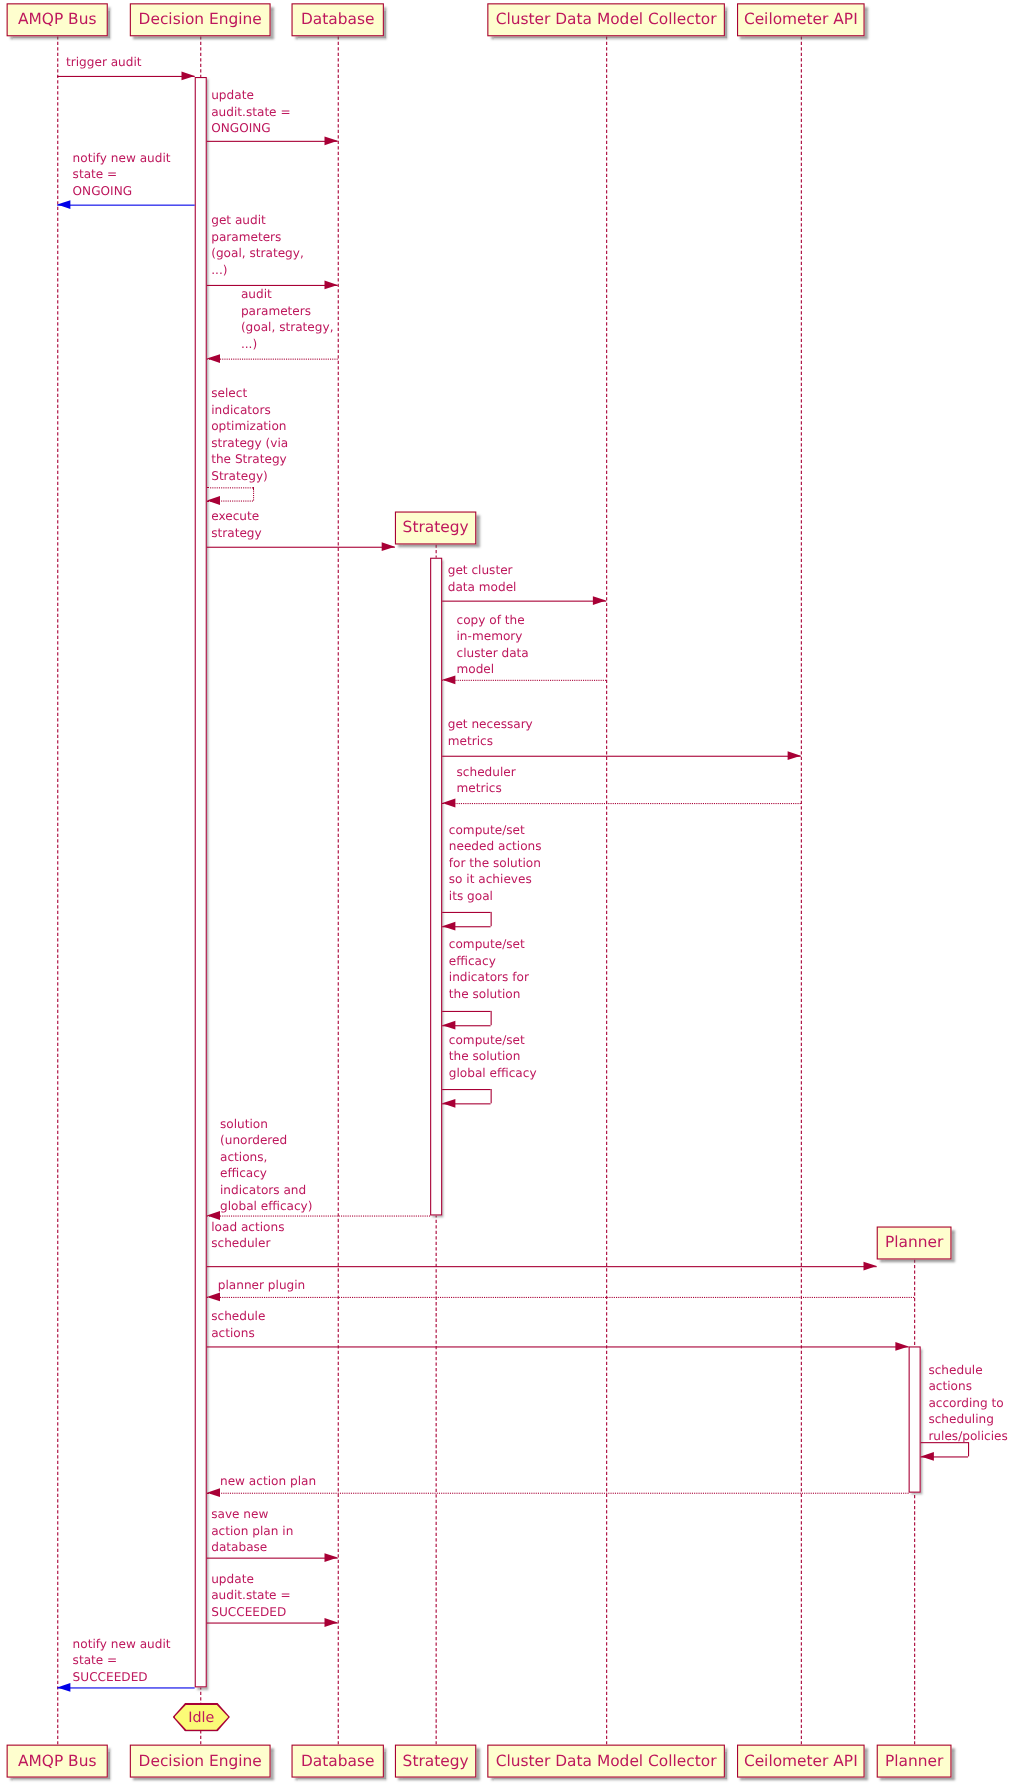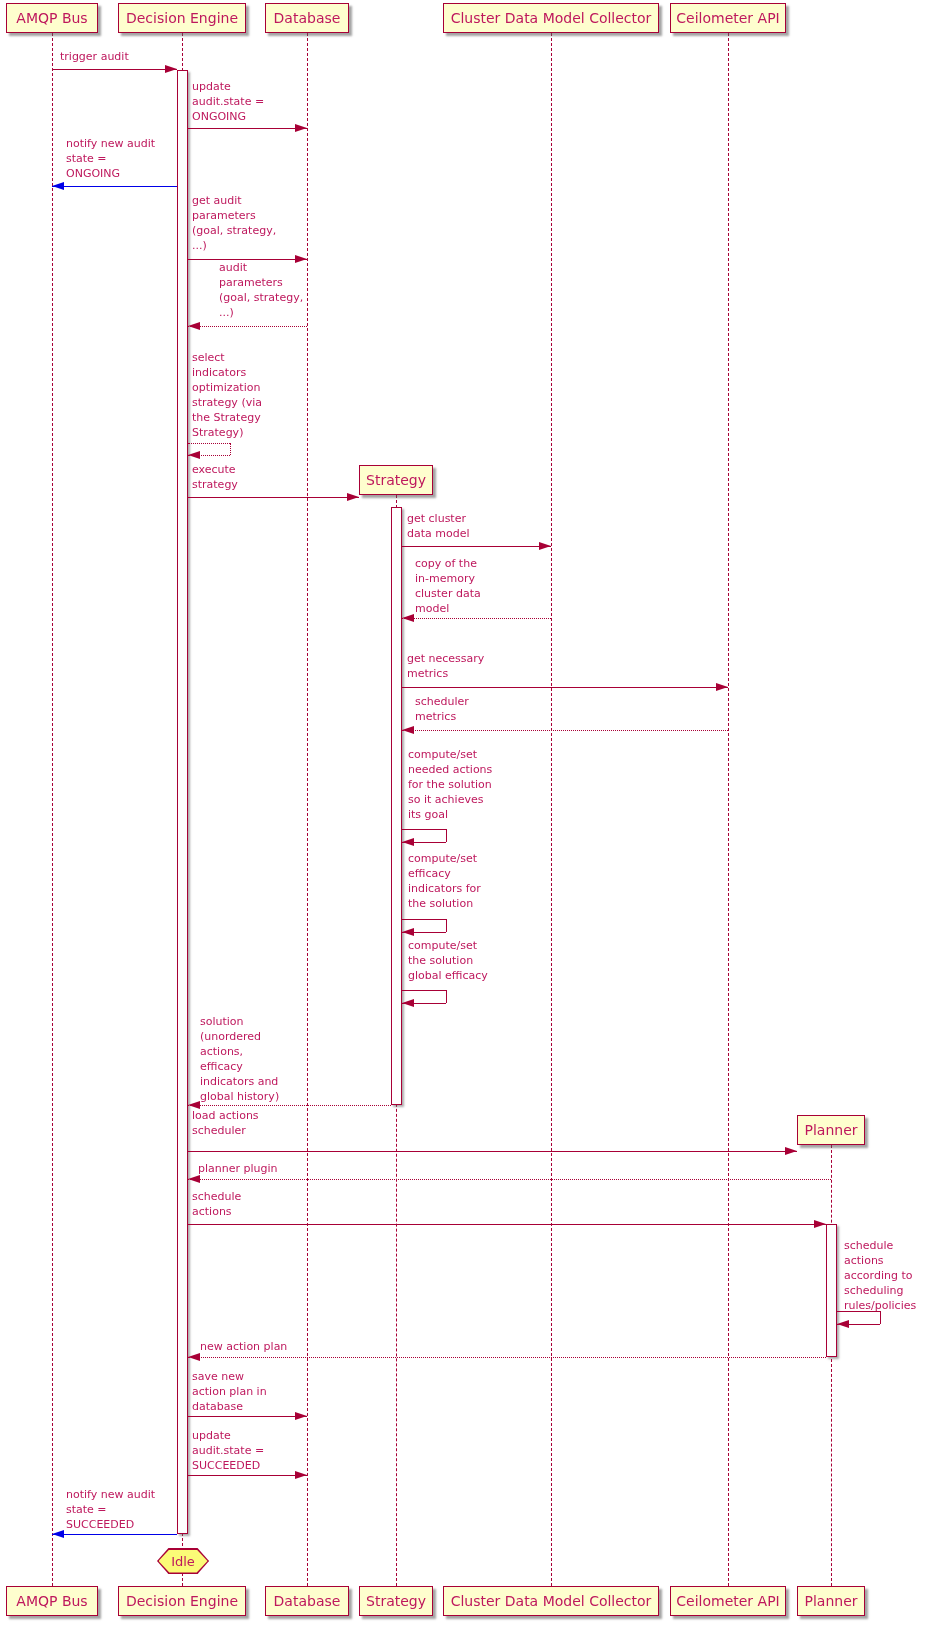--- a/index.html
+++ b/index.html
@@ -206,21 +206,21 @@
       <div>global efficacy</div>
     </div>
     <div class="msg-line dotted" style="left: 188px; top: 1105px; width: 203px;"></div>
     <div class="ah l" style="left: 188px; top: 1100.5px;"></div>
     <div class="msg-text" style="left: 200px; top: 1014px;">
       <div>solution</div>
       <div>(unordered</div>
       <div>actions,</div>
       <div>efficacy</div>
       <div>indicators and</div>
-      <div>global history)</div>
+      <div>global efficacy)</div>
     </div>
     <div class="msg-line" style="left: 188px; top: 1151px; width: 609px;"></div>
     <div class="ah r" style="left: 785px; top: 1146.5px;"></div>
     <div class="msg-text" style="left: 192px; top: 1108px;">
       <div>load actions</div>
       <div>scheduler</div>
     </div>
     <div class="msg-line dotted" style="left: 188px; top: 1179px; width: 643px;"></div>
     <div class="ah l" style="left: 188px; top: 1174.5px;"></div>
     <div class="msg-text" style="left: 198px; top: 1161px;">

